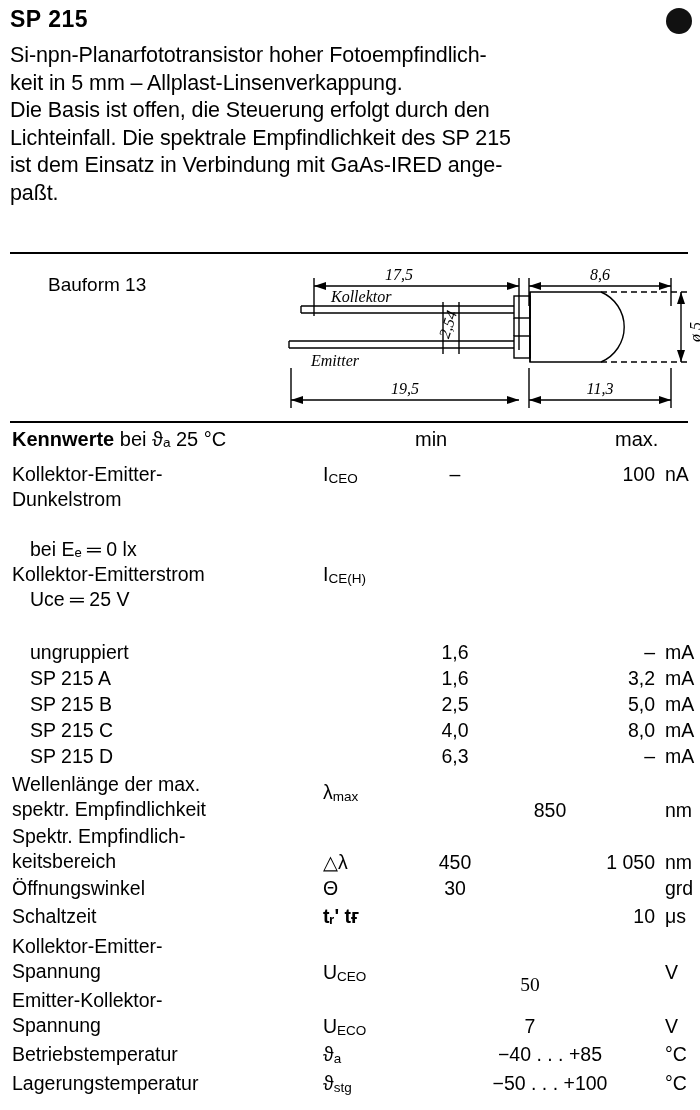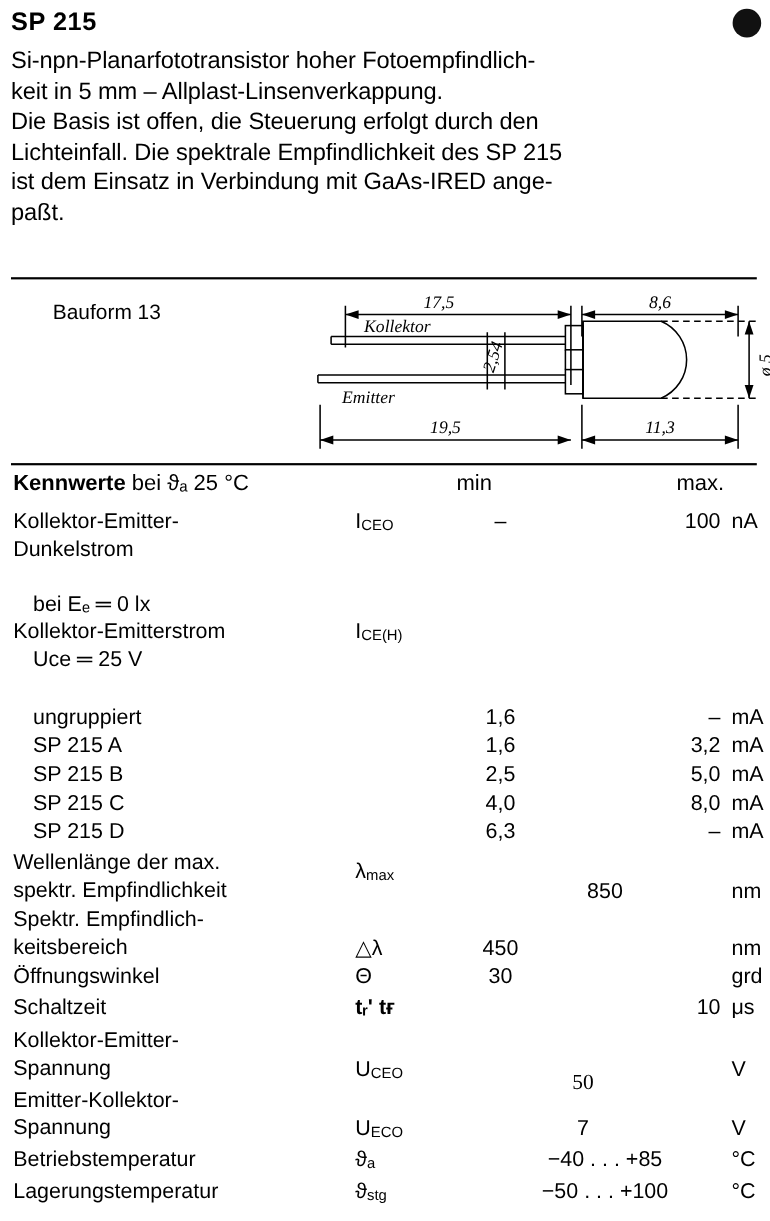--- a/index.html
+++ b/index.html
@@ -329,20 +329,21 @@
       <div class="c-min" style="top:26px"></div>
       <div class="c-max" style="top:26px; text-align:center; left:460px; width:160px;">850</div>
       <div class="c-unit" style="top:26px">nm</div>
     </div>
 
     <div class="row" style="height:52px">
       <div class="c-desc">Spektr. Empfindlich-
 keitsbereich</div>
       <div class="c-sym" style="top:26px"><span>△λ</span><span class="sub"></span></div>
       <div class="c-min" style="top:26px">450</div>
+      <div class="c-max" style="top:26px">1 050</div>
       <div class="c-unit" style="top:26px">nm</div>
     </div>
 
     <div class="row" style="height:28px">
       <div class="c-desc">Öffnungswinkel</div>
       <div class="c-sym"><span>Θ</span><span class="sub"></span></div>
       <div class="c-min">30</div>
       <div class="c-max"></div>
       <div class="c-unit">grd</div>
     </div>

